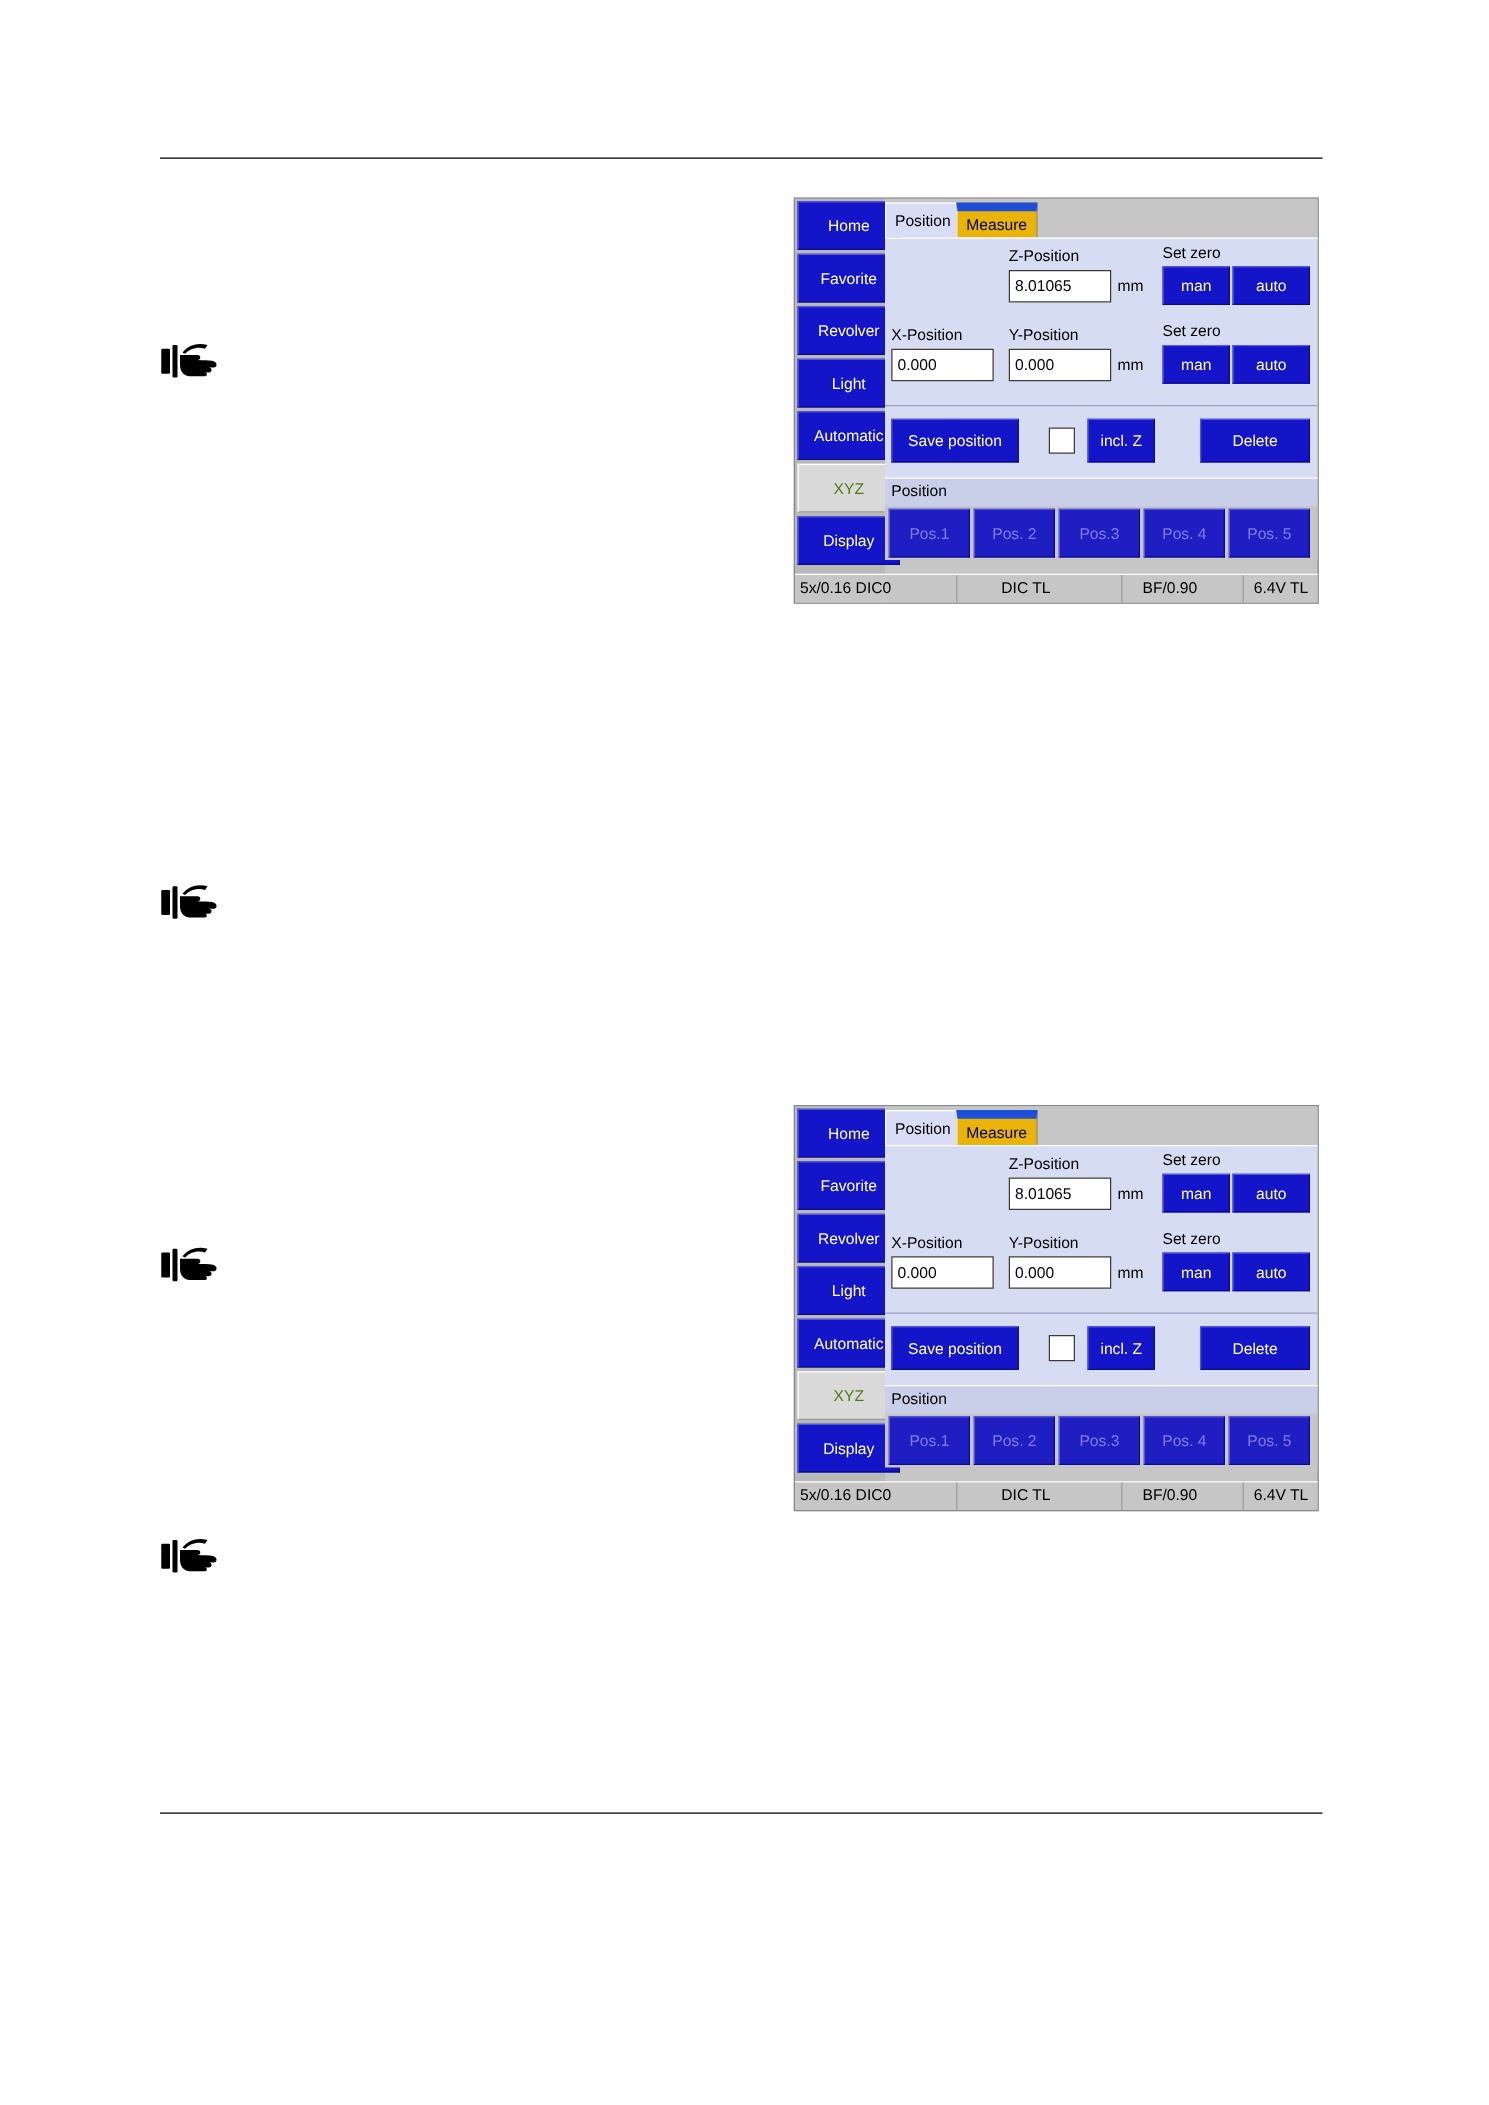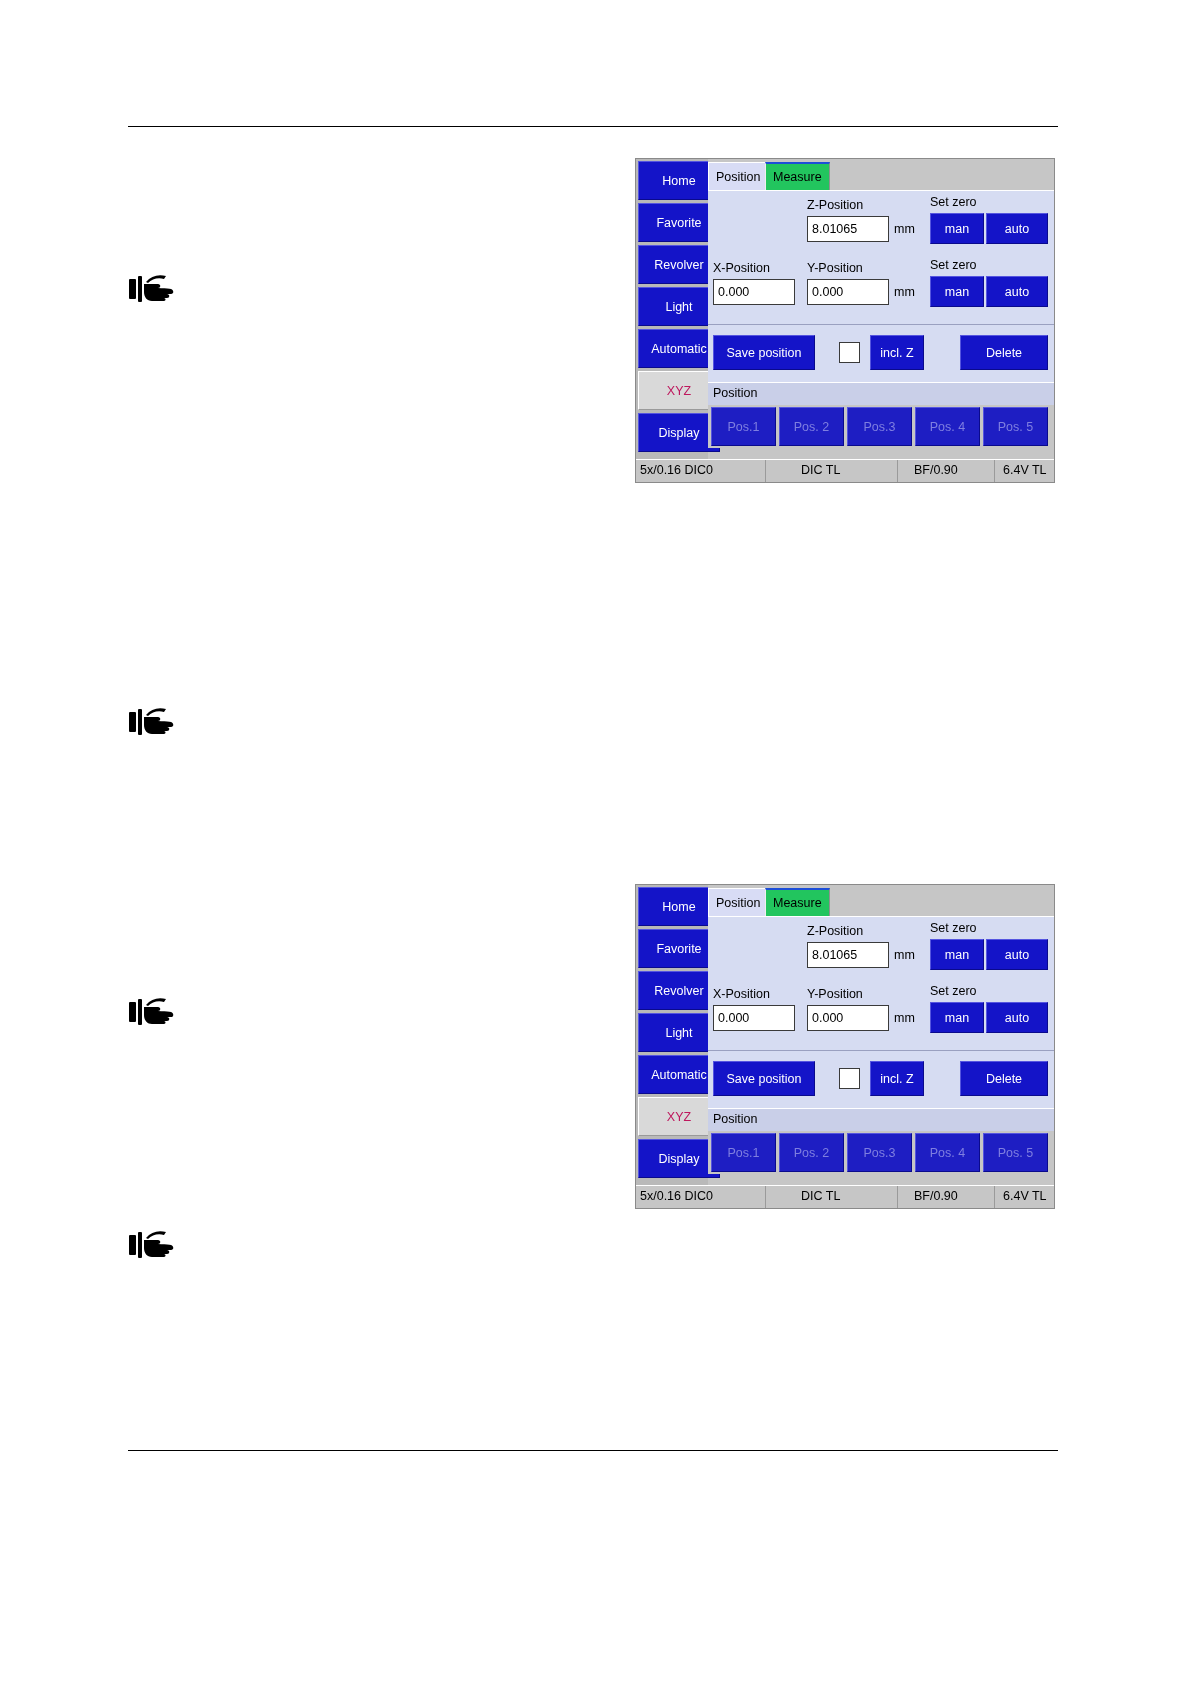--- a/index.html
+++ b/index.html
@@ -67,21 +67,21 @@
     align-items: center;
     justify-content: center;
     box-sizing: border-box;
     border-top: 1px solid #5555e0;
     border-left: 1px solid #5555e0;
     border-right: 1px solid #0a0a8c;
     border-bottom: 1px solid #0a0a8c;
   }
   .side-btn.inactive {
     background: #d9d9d9;
-    color: #be185d;
+    color: #4d7c0f;
     border-top: 1px solid #ffffff;
     border-left: 1px solid #ffffff;
     border-right: 1px solid #9a9a9a;
     border-bottom: 1px solid #9a9a9a;
   }
 
   .content {
     position: absolute;
     left: 72px; top: 0;
     right: 0; bottom: 0; text-align: center;
@@ -95,23 +95,23 @@
   }
   .tab {
     position: absolute;
     top: 3px;
     height: 28px;
     padding: 0 7px;
     display: flex;
     align-items: center;
     font-size: 12.5px;
     box-sizing: border-box;
-    background: #22c55e;
+    background: #eab308;
     border-left: 1px solid #efefef;
-    border-top: 2px solid #1d4ed8;
+    border-top: 7px solid #1d4ed8;
     border-right: 1px solid #909090;
   }
   .tab.active {
     background: #d8dcf5;
     border-left: 1px solid #ffffff;
     border-top: 1px solid #ffffff;
   }
   .fieldarea {
     position: absolute;
     left: 0; top: 31px;

